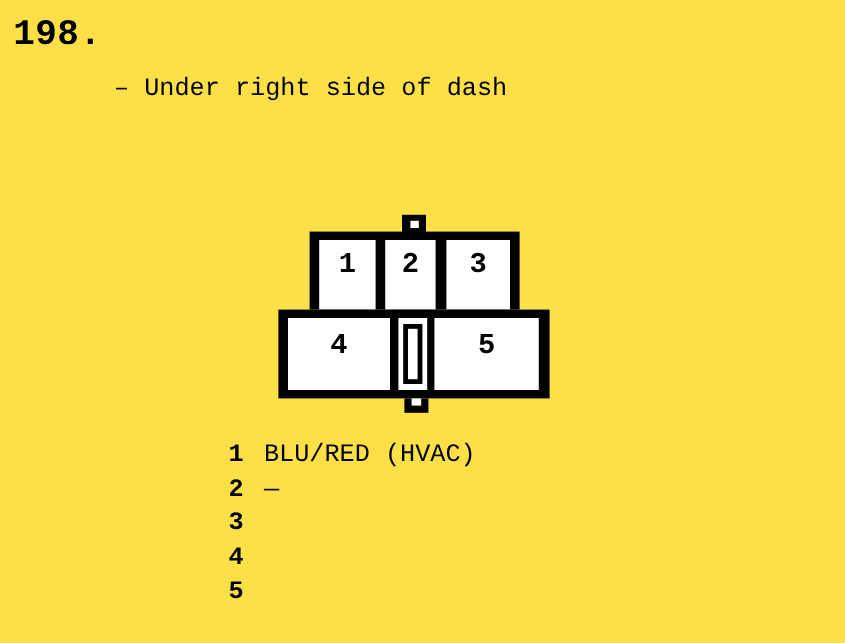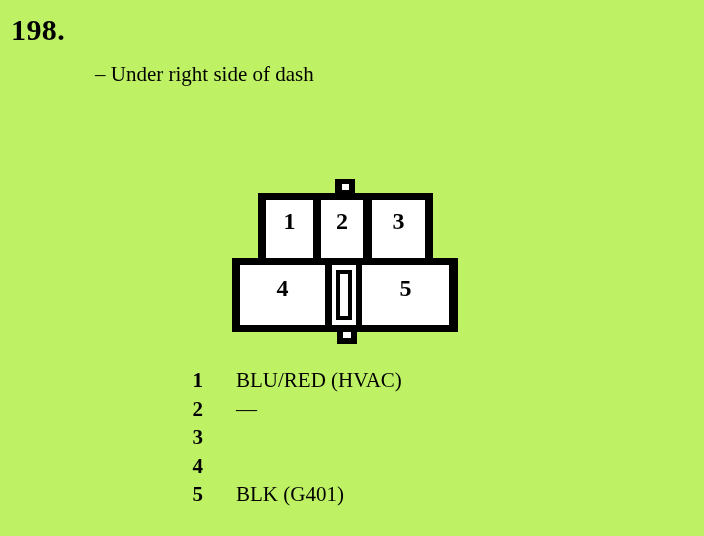--- a/index.html
+++ b/index.html
@@ -1,22 +1,22 @@
 <!DOCTYPE html>
 <html><head>
 <meta charset="utf-8">
 <style>
   html, body { margin: 0; padding: 0; }
   .page {
     position: relative;
     width: 704px;
     height: 536px;
-    background: #bef264;
+    background: #fde047;
     color: #000000;
-    font-family: Liberation Serif, serif;
+    font-family: Liberation Mono, monospace;
     overflow: hidden;
   }
 
   
   .title-row {
     position: absolute;
     left: 11px;
     top: 13px;
     display: flex;
     font-size: 30px;
@@ -77,21 +77,21 @@
   .pin-list {
     position: absolute;
     left: 150px;
     top: 366px;
     font-size: 21px;
     line-height: 28.6px;
     white-space: nowrap;
   }
   .pin-row { display: flex; }
   .pin-num { width: 53px; text-align: right; font-weight: bold; }
-  .pin-label { margin-left: 33px; }
+  .pin-label { margin-left: 17px; }
 </style>
 </head>
 <body>
 
 <div class="page">
 
   <div class="title-row">
     <span class="title-num">198.</span>
   </div>
 
@@ -145,17 +145,16 @@
       <span class="pin-label">—</span>
     </div>
     <div class="pin-row">
       <span class="pin-num">3</span>
     </div>
     <div class="pin-row">
       <span class="pin-num">4</span>
     </div>
     <div class="pin-row">
       <span class="pin-num">5</span>
-      <span class="pin-label">BLK (G401)</span>
     </div>
   </div>
 
 </div>
 
 </body></html>

